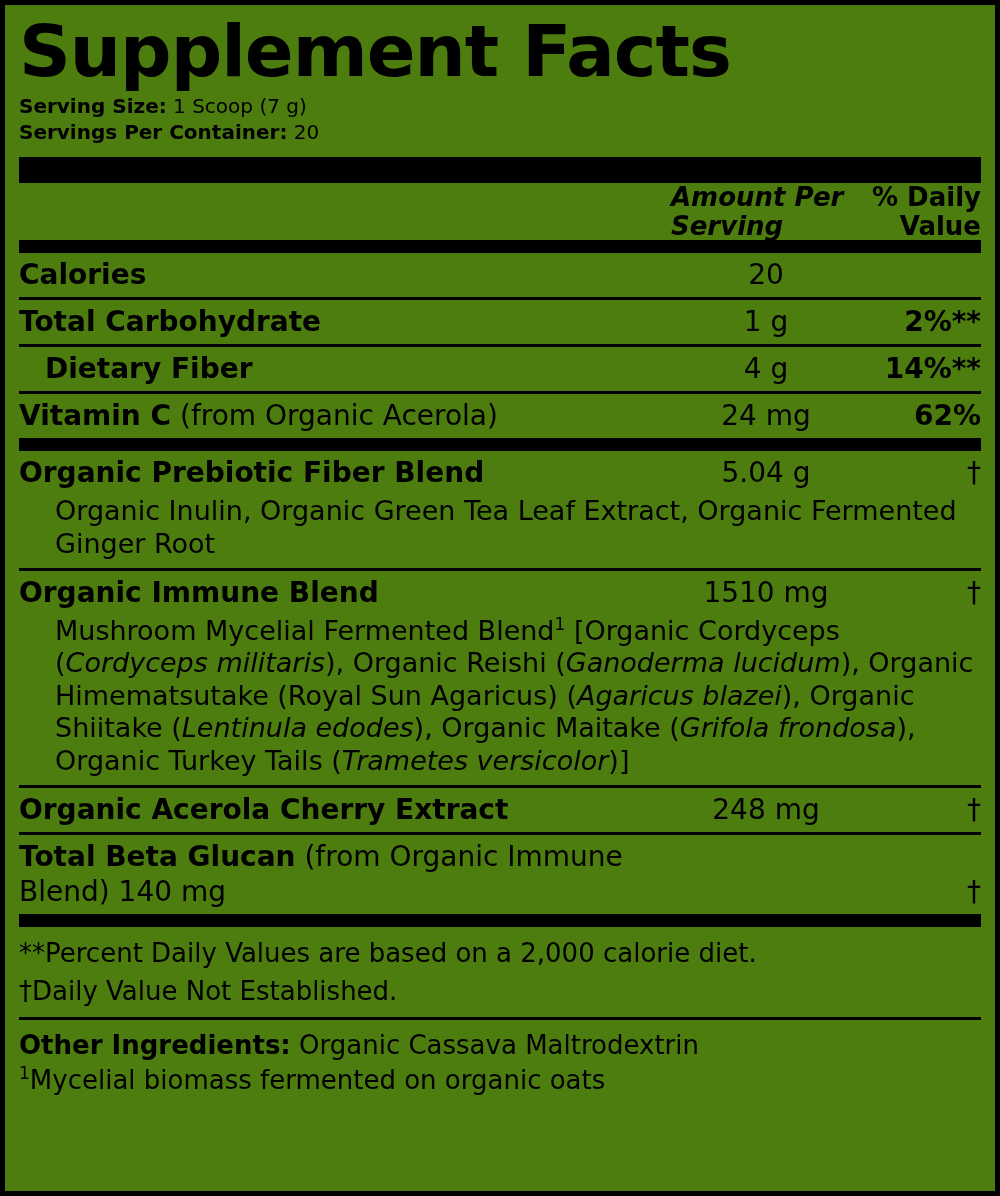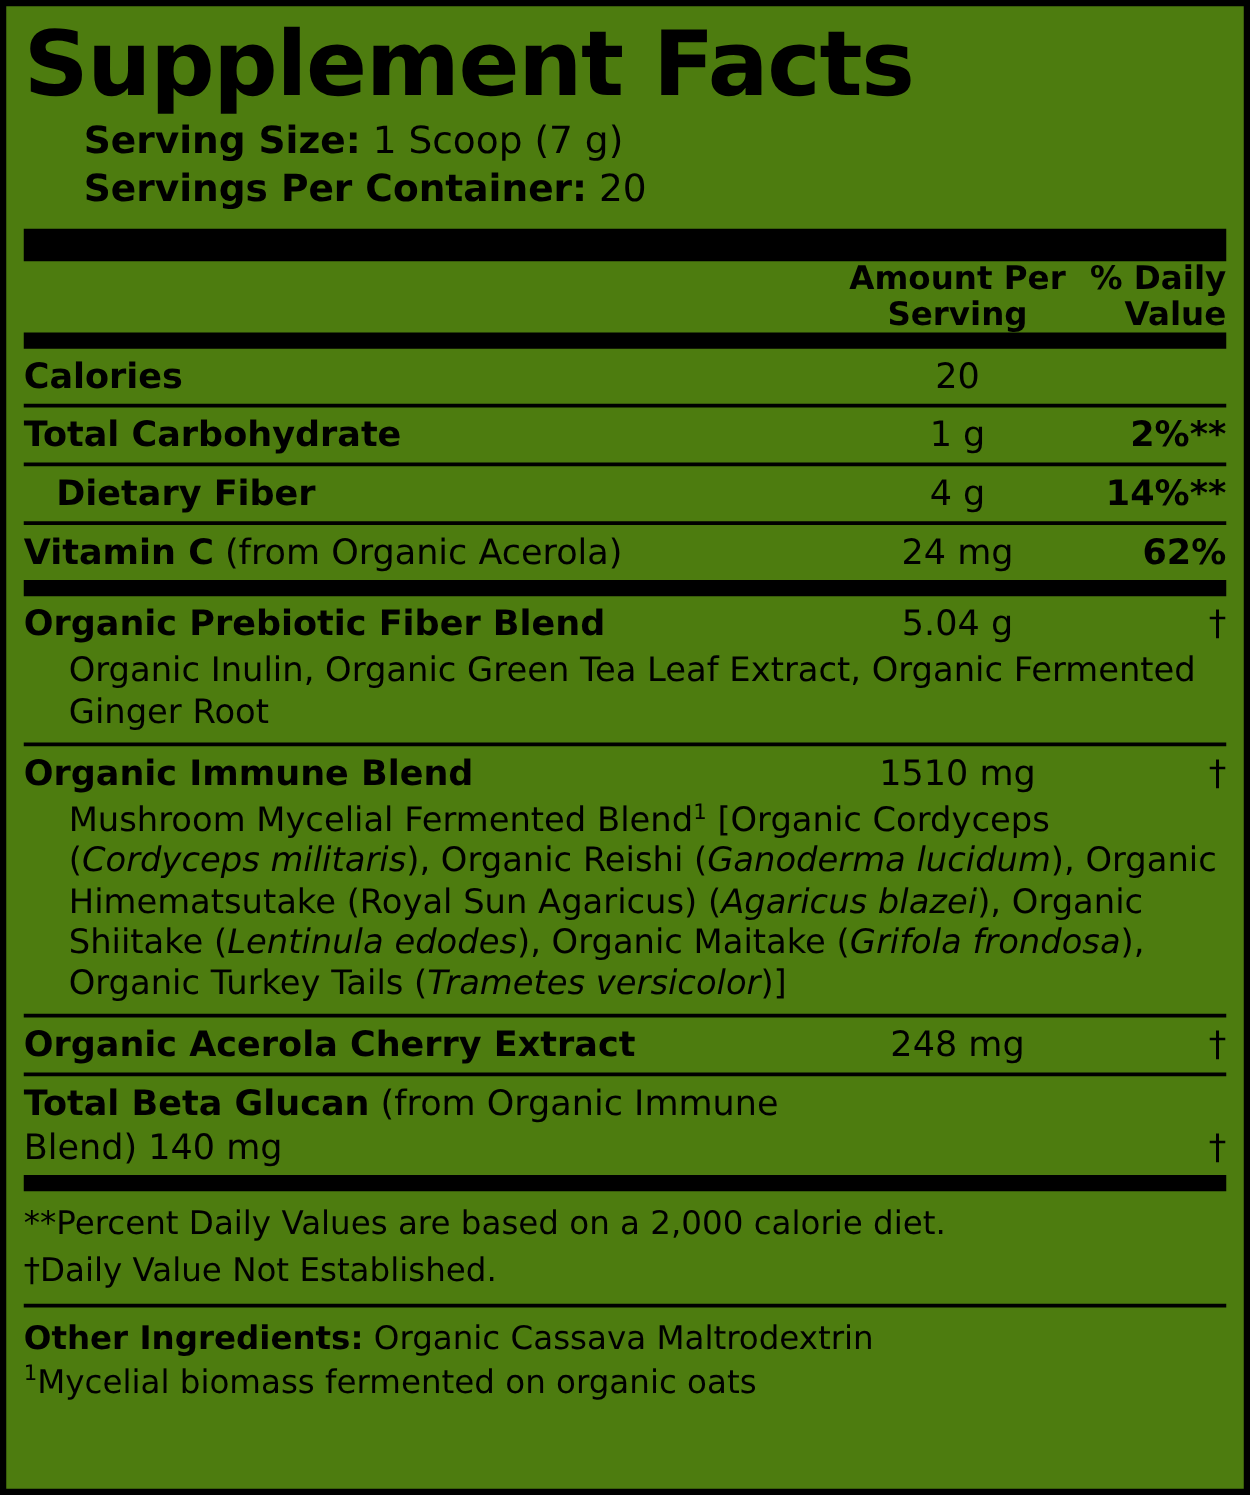--- a/index.html
+++ b/index.html
@@ -23,24 +23,23 @@
   }
   .title {
     font-size: 72px;
     font-weight: bold;
     letter-spacing: -1px;
     line-height: 1.0;
     margin: 10px 0 6px 0;
     white-space: nowrap;
   }
   .serving-line {
-    font-size: 30px;
+    font-size: 20px;
     line-height: 1.3;
     font-weight: normal;
-    margin-left: 48px;
   }
   .serving-line b { font-weight: bold; }
 
   .bar-thick {
     height: 26px;
     background: #000;
     margin-top: 12px;
   }
   .bar-med {
     height: 13px;
@@ -56,21 +55,21 @@
   table.sf {
     width: 100%;
     border-collapse: collapse;
     table-layout: fixed;
   }
   table.sf td {
     vertical-align: bottom;
     padding: 0;
   }
   .col-name { width: auto; }
-  .col-amt  { width: 190px; text-align: center; }
+  .col-amt  { width: 190px; text-align: left; font-style: italic; }
   .col-dv   { width: 120px; text-align: right; }
 
   .hdr-cell {
     font-size: 26px;
     font-weight: bold;
     line-height: 1.1;
     padding: 8px 0 6px 0;
   }
 
   .row {

